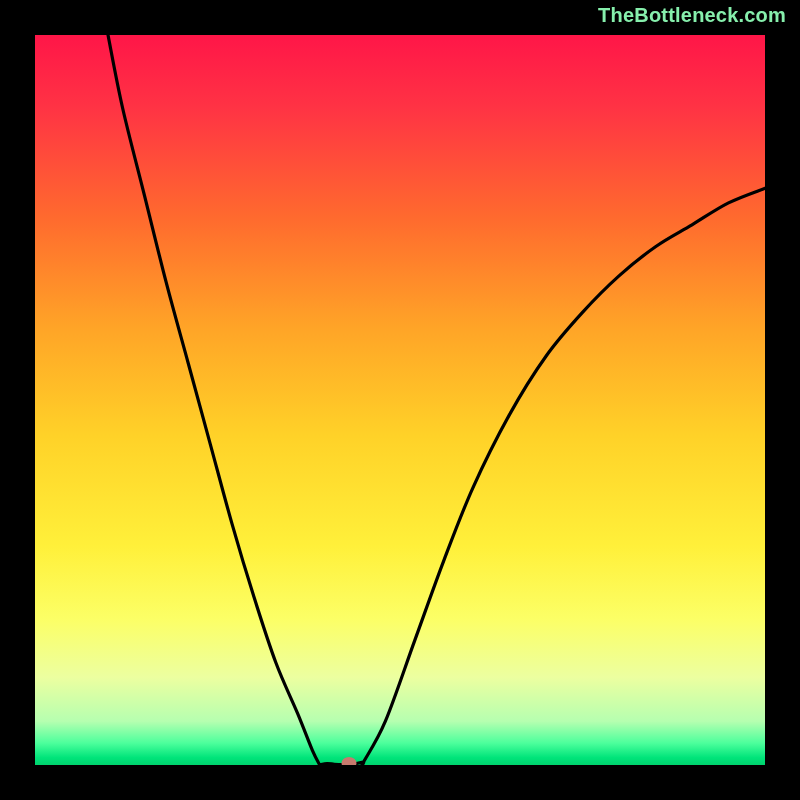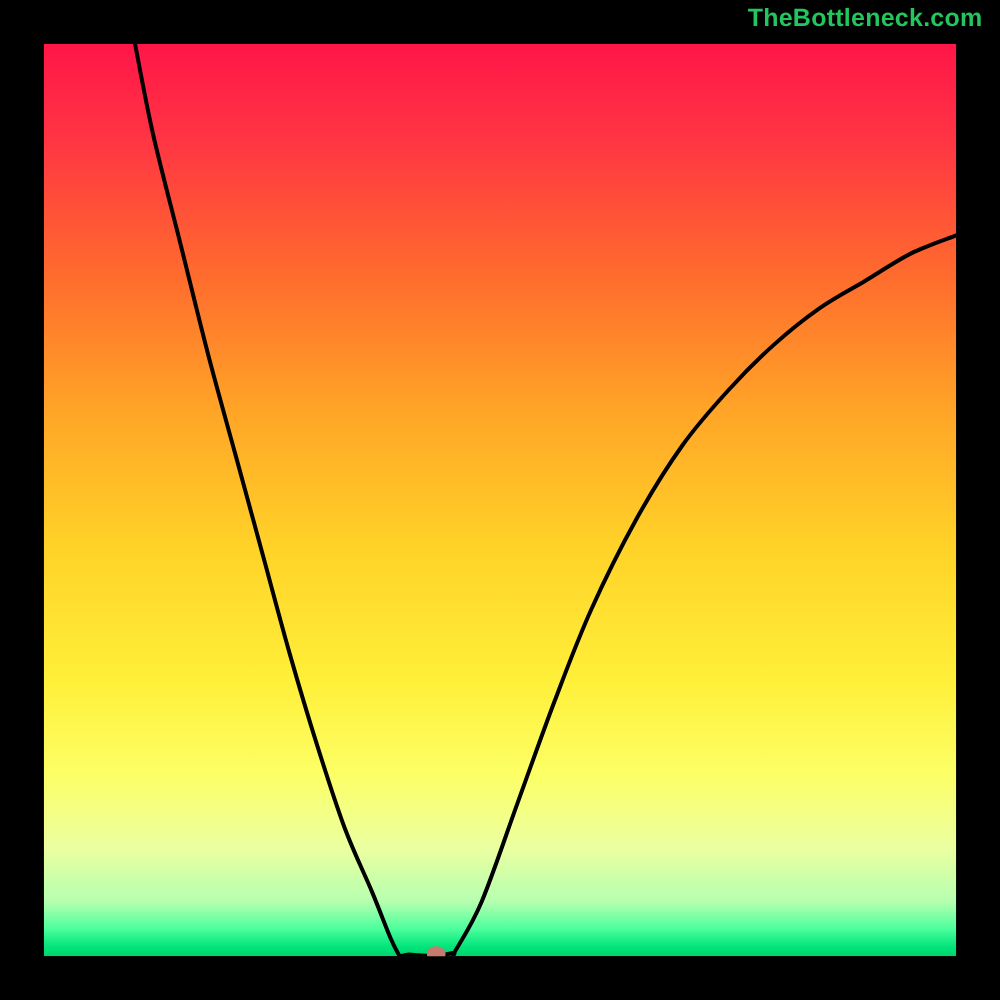--- a/index.html
+++ b/index.html
@@ -13,21 +13,21 @@
   }
   .container {
     position: relative;
     width: 800px;
     height: 800px;
   }
   .watermark {
     position: absolute;
     top: 4px;
     right: 14px;
-    color: #22c55e;
+    color: #86efac;
     font-size: 20px;
     font-weight: 600;
     letter-spacing: 0.2px;
     z-index: 50;
   }
   .plot-area {
     position: absolute;
     left: 35px;
     top: 35px;
     width: 730px;

